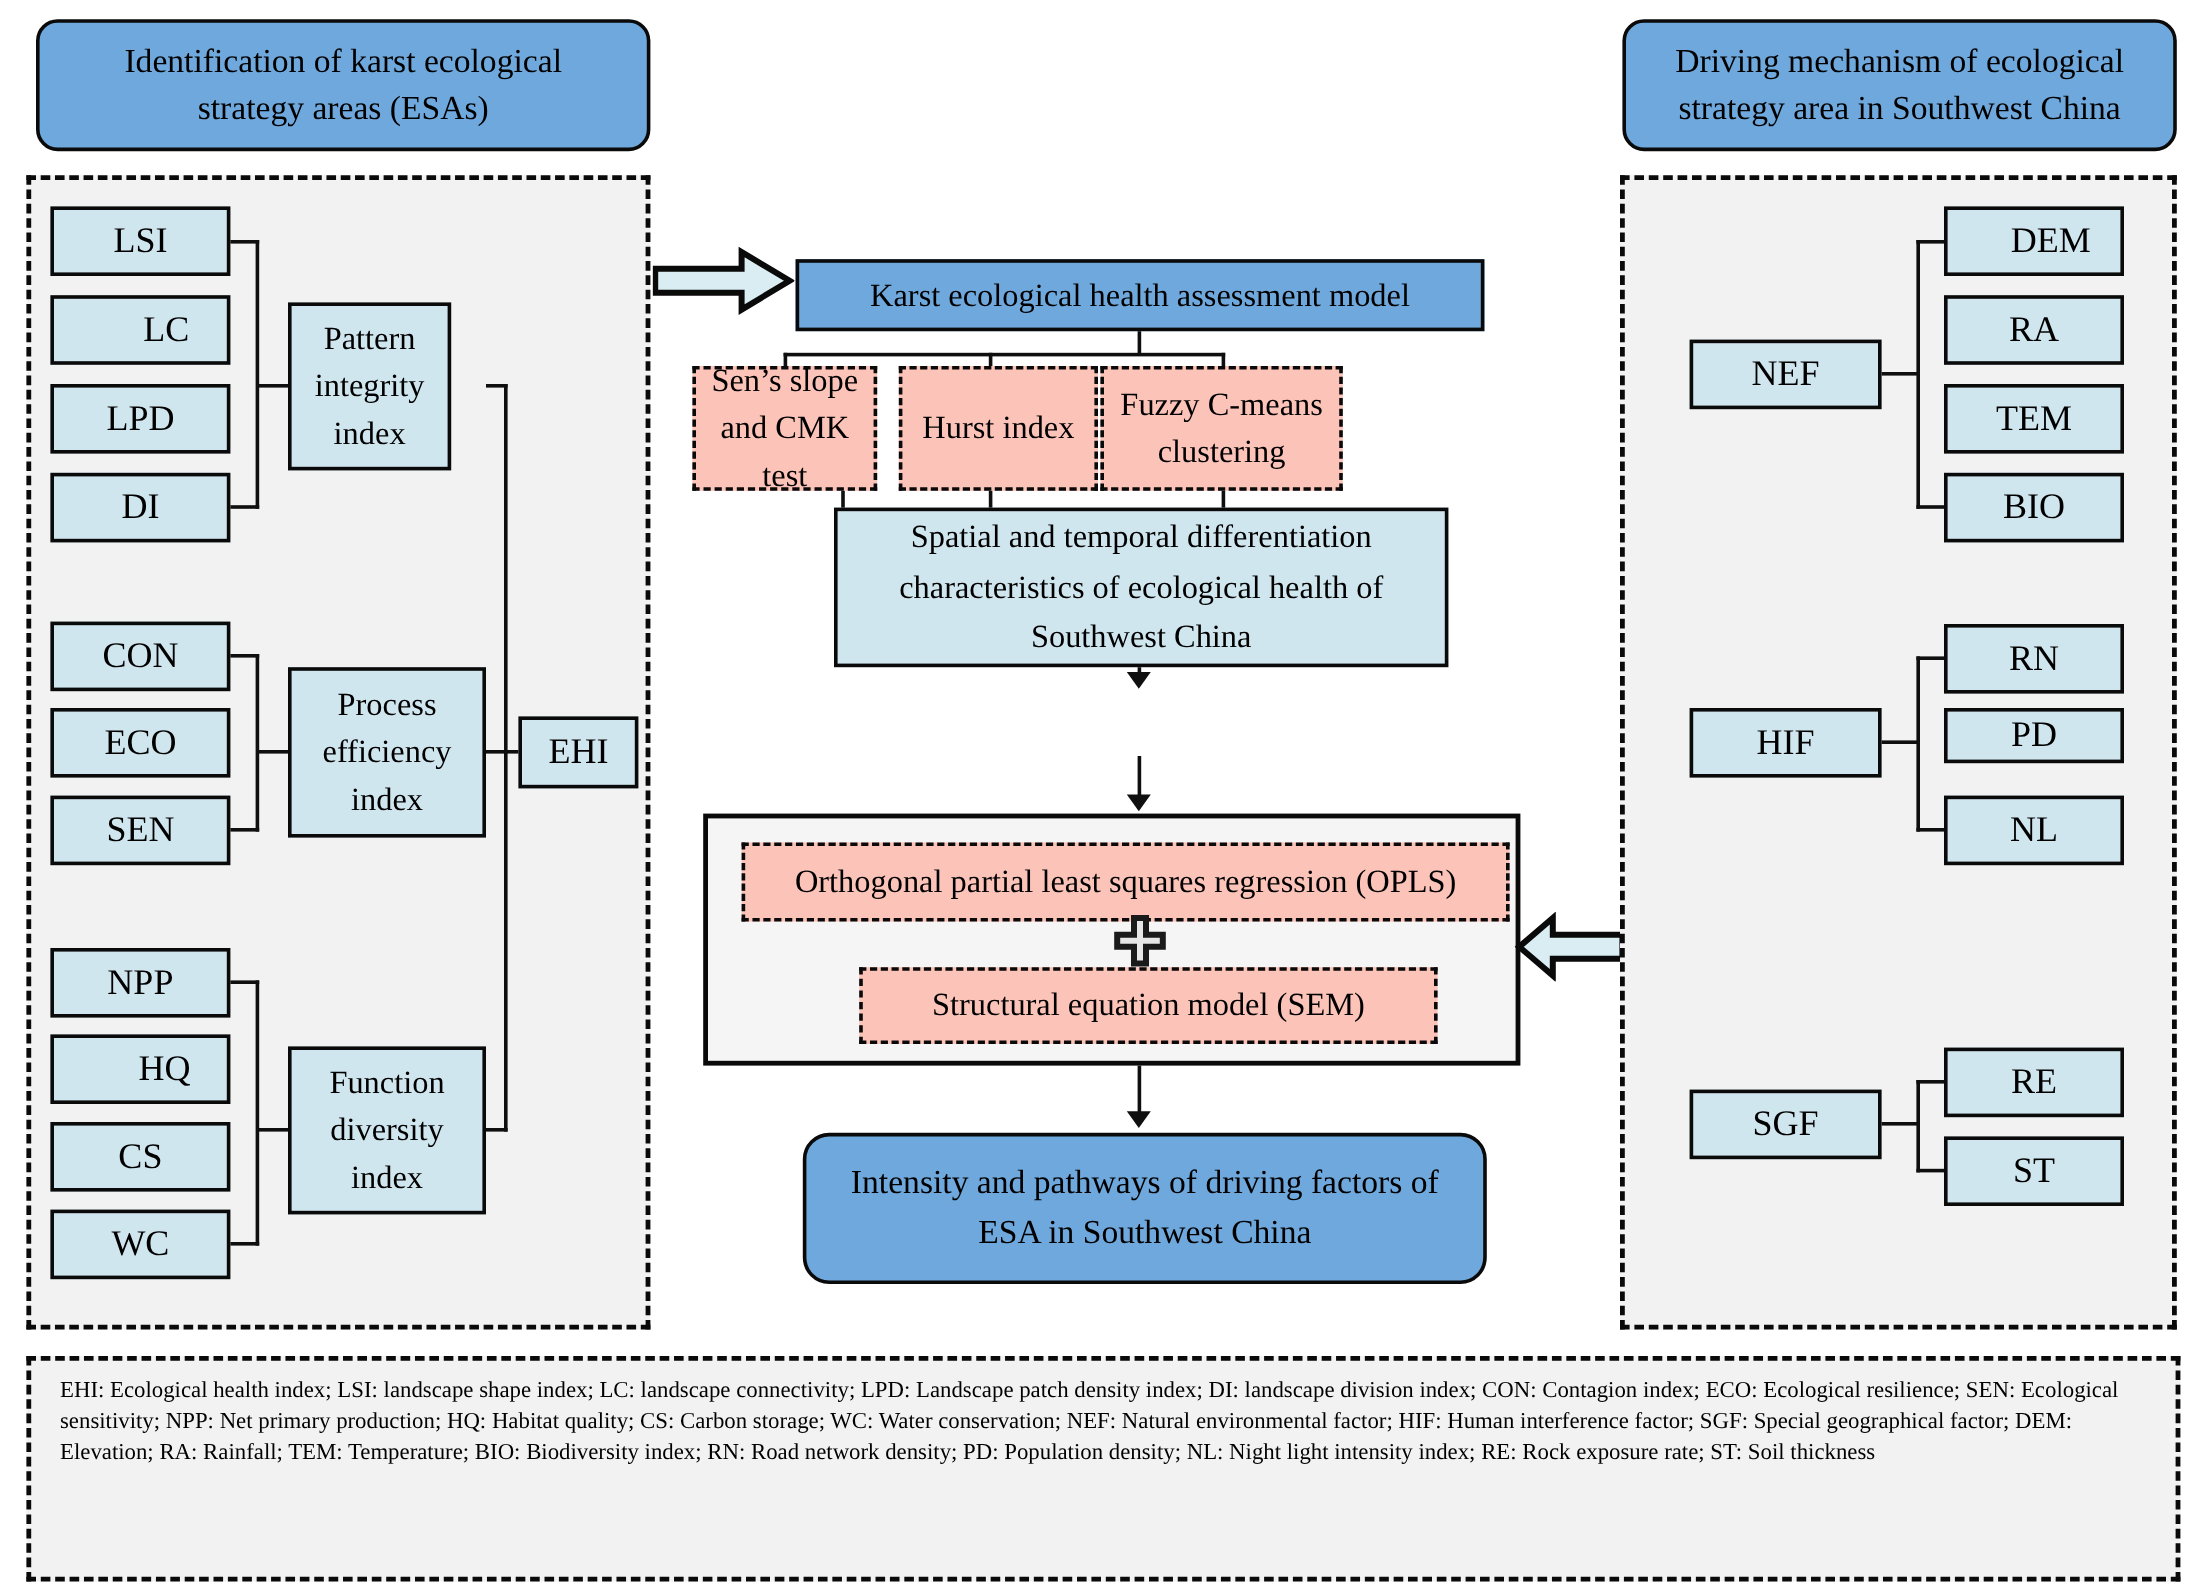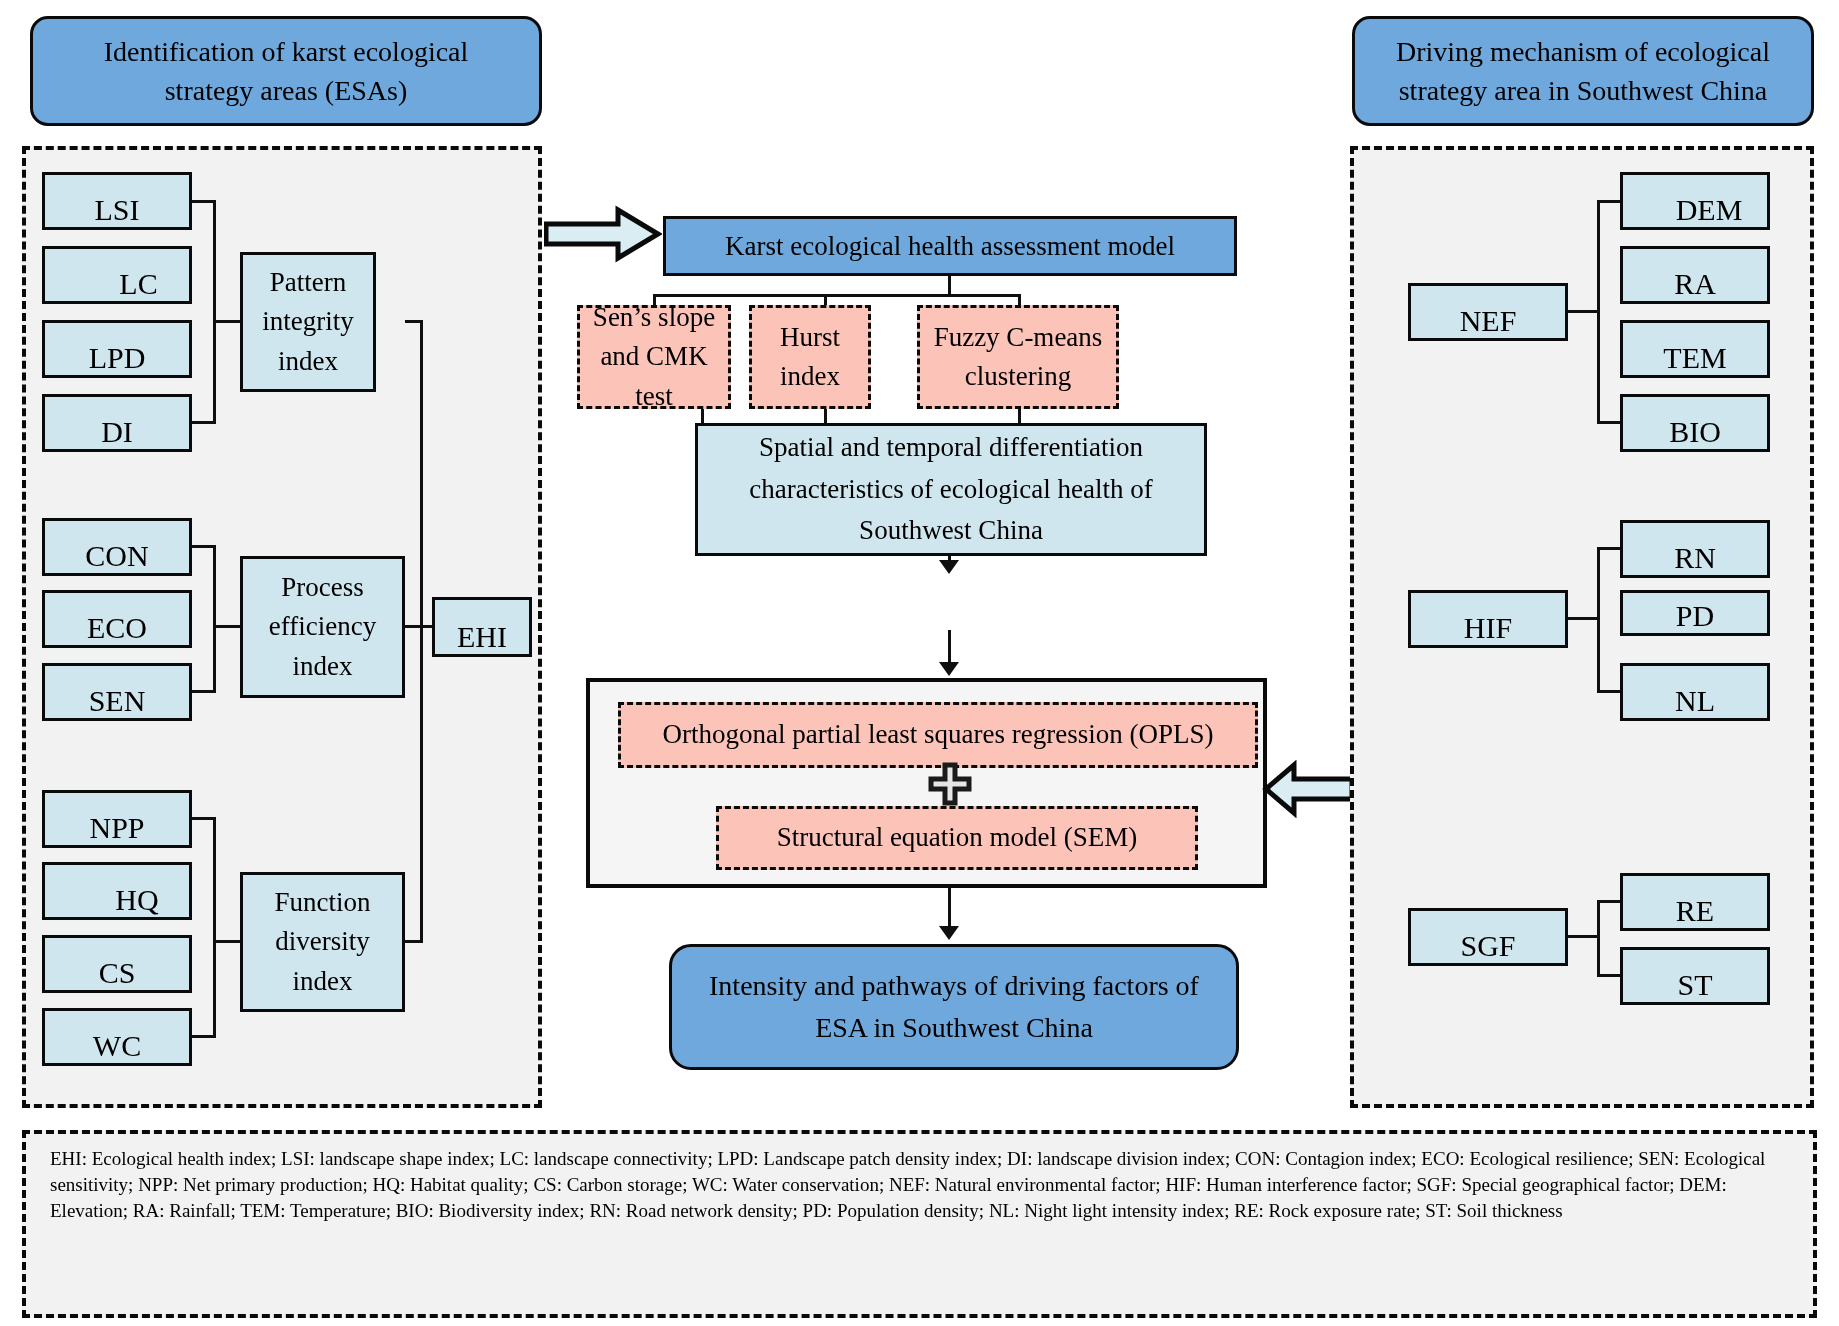--- a/index.html
+++ b/index.html
@@ -8,21 +8,21 @@
   .abs{position:absolute;box-sizing:border-box;}
   .panel{position:absolute;box-sizing:border-box;background:#f2f2f2;border:4px dashed #0a0a0a;}
   .hdr{position:absolute;box-sizing:border-box;background:#6fa8dc;border:3px solid #0a0a0a;border-radius:18px;
        display:flex;align-items:center;justify-content:center;text-align:center;
        font-size:28px;line-height:1.4;padding:0 26px;}
   .bblue{position:absolute;box-sizing:border-box;background:#6fa8dc;border:3px solid #0a0a0a;
        display:flex;align-items:center;justify-content:center;text-align:center;font-size:27px;}
   .bround{position:absolute;box-sizing:border-box;background:#6fa8dc;border:3px solid #0a0a0a;border-radius:22px;
        display:flex;align-items:center;justify-content:center;text-align:center;font-size:28px;line-height:1.5;padding:0 30px;}
   .bi{position:absolute;box-sizing:border-box;background:#d0e6ee;border:3px solid #0a0a0a;
-       display:flex;align-items:flex-end;justify-content:center;text-align:center;font-size:30px;}
+       display:flex;align-items:center;justify-content:center;text-align:center;font-size:30px;}
   .bidx{position:absolute;box-sizing:border-box;background:#d0e6ee;border:3px solid #0a0a0a;
        display:flex;align-items:center;justify-content:center;text-align:center;font-size:27px;line-height:1.45;padding:0 14px;}
   .blight{position:absolute;box-sizing:border-box;background:#d0e6ee;border:3px solid #0a0a0a;
        display:flex;align-items:center;justify-content:center;text-align:center;font-size:27px;line-height:1.55;padding:0 16px;}
   .bpink{position:absolute;box-sizing:border-box;background:#fcc3b8;border:3px dashed #0a0a0a;
        display:flex;align-items:center;justify-content:center;text-align:center;font-size:27px;line-height:1.45;padding:0 10px;}
   .gbox{position:absolute;box-sizing:border-box;background:#f5f5f5;border:4px solid #0a0a0a;}
   .ln{position:absolute;background:#0f0f0f;}
   .ah{position:absolute;width:0;height:0;border-left:10px solid transparent;border-right:10px solid transparent;
       border-top:14px solid #0f0f0f;}
@@ -120,21 +120,21 @@
 
   <div class="ln" style="left:948px;top:276px;width:3px;height:20px;"></div>
   <div class="ln" style="left:653px;top:294px;width:368px;height:3px;"></div>
   <div class="ln" style="left:653px;top:294px;width:3px;height:12px;"></div>
   <div class="ln" style="left:824px;top:294px;width:3px;height:12px;"></div>
   <div class="ln" style="left:1018px;top:294px;width:3px;height:12px;"></div>
 
   <div class="bpink" style="left:577px;top:305px;width:154px;height:104px;">
       <span>Sen’s slope and CMK test</span>
     </div>
-  <div class="bpink" style="left:749px;top:305px;width:122px;height:104px;align-items:center;">
+  <div class="bpink" style="left:749px;top:305px;width:166px;height:104px;align-items:center;">
       <span>Hurst index</span>
     </div>
   <div class="bpink" style="left:917px;top:305px;width:202px;height:104px;">
       <span>Fuzzy C-means clustering</span>
     </div>
 
   <div class="ln" style="left:701px;top:409px;width:3px;height:15px;"></div>
   <div class="ln" style="left:824px;top:409px;width:3px;height:15px;"></div>
   <div class="ln" style="left:1018px;top:409px;width:3px;height:15px;"></div>
 

